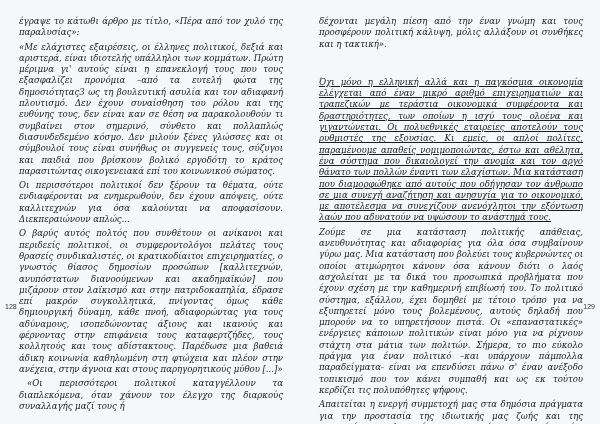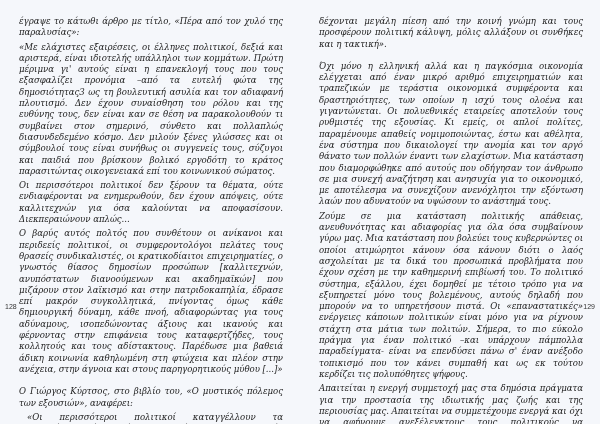--- a/index.html
+++ b/index.html
@@ -16,48 +16,47 @@
       position: absolute; top: 16px;
       font-style: italic;
       font-size: 8.6px;
       line-height: 11.3px;
       text-align: justify;
       letter-spacing: -0.05px;
     }
     .page.left .text { left: 19px; width: 264px; }
     .page.right .text { left: 19px; width: 264px; }
     .text p { margin: 0 0 3px 0; }
-    .text p.gap { margin-top: 11px; }
+    .text p.gap { margin-top: 27px; text-decoration: underline; }
     .text p.indent { text-indent: 8px; }
     .page-number {
       position: absolute; bottom: 6px;
       font-family: "Liberation Sans", sans-serif;
       font-style: normal;
       font-size: 7px; color: #333;
     }
     .page.left .page-number { left: 5px; }
     .page.right .page-number { right: 5px; }
   </style>
 </head>
 <body>
 
 <div class="spread">
   <div class="page left">
     <div class="text">
       <p>έγραψε το κάτωθι άρθρο με τίτλο, «Πέρα από τον χυλό της παραλυσίας»:</p>
       <p>«Με ελάχιστες εξαιρέσεις, οι έλληνες πολιτικοί, δεξιά και αριστερά, είναι ιδιοτελής υπάλληλοι των κομμάτων. Πρώτη μέριμνα γι' αυτούς είναι η επανεκλογή τους που τους εξασφαλίζει προνόμια –από τα ευτελή φώτα της δημοσιότητας3 ως τη βουλευτική ασυλία και τον αδιαφανή πλουτισμό. Δεν έχουν συναίσθηση του ρόλου και της ευθύνης τους, δεν είναι καν σε θέση να παρακολουθούν τι συμβαίνει στον σημερινό, σύνθετο και πολλαπλώς διασυνδεδεμένο κόσμο. Δεν μιλούν ξένες γλώσσες και οι σύμβουλοί τους είναι συνήθως οι συγγενείς τους, σύζυγοι και παιδιά που βρίσκουν βολικό εργοδότη το κράτος παρασιτώντας οικογενειακά επί του κοινωνικού σώματος.</p>
       <p>Οι περισσότεροι πολιτικοί δεν ξέρουν τα θέματα, ούτε ενδιαφέρονται  να ενημερωθούν, δεν έχουν απόψεις, ούτε καλλιτεχνών για όσα καλούνται να αποφασίσουν. Διεκπεραιώνουν απλώς...</p>
       <p>Ο βαρύς αυτός πολτός που συνθέτουν οι ανίκανοι και περιδεείς πολιτικοί, οι συμφεροντολόγοι πελάτες τους θρασείς συνδικαλιστές, οι κρατικοδίαιτοι επιχειρηματίες, ο γνωστός θίασος δημοσίων προσώπων [καλλιτεχνών, ανυπόστατων διανοούμενων και ακαδημαϊκών] που μιζάρουν στον λαϊκισμό και στην πατριδοκαπηλία, έδρασε επί μακρόν συγκολλητικά, πνίγοντας όμως κάθε δημιουργική δύναμη, κάθε πνοή, αδιαφορώντας για τους αδύναμους, ισοπεδώνοντας άξιους και ικανούς και φέρνοντας στην επιφάνεια τους καταφερτζήδες, τους κολλητούς και τους αδίστακτους. Παρέδωσε μια βαθειά άδικη κοινωνία καθηλωμένη στη φτώχεια και πλέον στην ανέχεια, στην άγνοια και στους παρηγορητικούς μύθου [...]»</p>
-      <p class="gap">Ο Γιώργος Κύρτσος, στο βιβλίο του, «Ο μυστικός πόλεμος των εξουσιών», αναφέρει:</p>
       <p class="indent">«Οι περισσότεροι πολιτικοί καταγγέλλουν τα διαπλεκόμενα, όταν χάνουν τον έλεγχο της διαρκούς συναλλαγής μαζί τους ή</p>
     </div>
     <div class="page-number">128</div>
   </div>
   <div class="page right">
     <div class="text">
-      <p>δέχονται μεγάλη πίεση από την κοινή γνώμη και τους προσφέρουν πολιτική κάλυψη, μόλις αλλάξουν οι συνθήκες και η τακτική».</p>
+      <p>δέχονται μεγάλη πίεση από την έναν γνώμη και τους προσφέρουν πολιτική κάλυψη, μόλις αλλάξουν οι συνθήκες και η τακτική».</p>
       <p class="gap">Όχι μόνο η ελληνική αλλά και η παγκόσμια οικονομία ελέγχεται από έναν μικρό αριθμό επιχειρηματιών και τραπεζικών με τεράστια οικονομικά συμφέροντα και δραστηριότητες, των οποίων η ισχύ τους ολοένα και γιγαντώνεται. Οι πολυεθνικές εταιρείες αποτελούν τους ρυθμιστές της εξουσίας. Κι εμείς, οι απλοί πολίτες, παραμένουμε απαθείς νομιμοποιώντας, έστω και αθέλητα, ένα σύστημα που δικαιολογεί την ανομία και τον αργό θάνατο των πολλών έναντι των ελαχίστων. Μια κατάσταση που διαμορφώθηκε από αυτούς που οδήγησαν τον άνθρωπο σε μια συνεχή αναζήτηση και ανησυχία για το οικονομικό, με αποτέλεσμα να συνεχίζουν ανενόχλητοι την εξόντωση λαών που αδυνατούν να υψώσουν το ανάστημά τους.</p>
       <p>Ζούμε σε μια κατάσταση πολιτικής απάθειας, ανευθυνότητας και αδιαφορίας για όλα όσα συμβαίνουν γύρω μας. Μια κατάσταση που βολεύει τους κυβερνώντες οι οποίοι ατιμώρητοι κάνουν όσα κάνουν διότι ο λαός ασχολείται με τα δικά του προσωπικά προβλήματα που έχουν σχέση με την καθημερινή επιβίωσή του. Το πολιτικό σύστημα, εξάλλου, έχει δομηθεί με τέτοιο τρόπο για να εξυπηρετεί μόνο τους βολεμένους, αυτούς δηλαδή που μπορούν να το υπηρετήσουν πιστά. Οι «επαναστατικές» ενέργειες κάποιων πολιτικών είναι μόνο για να ρίχνουν στάχτη στα μάτια των πολιτών. Σήμερα, το πιο εύκολο πράγμα για έναν πολιτικό –και υπάρχουν πάμπολλα παραδείγματα- είναι να επενδύσει πάνω σ' έναν ανέξοδο τοπικισμό που τον κάνει συμπαθή και ως εκ τούτου κερδίζει τις πολυπόθητες ψήφους.</p>
       <p>Απαιτείται η ενεργή συμμετοχή μας στα δημόσια πράγματα για την προστασία της ιδιωτικής μας ζωής και της περιουσίας μας. Απαιτείται να συμμετέχουμε ενεργά και όχι να αφήνουμε ανεξέλεγκτους τους πολιτικούς να διαφεντεύουν τις ζωές μας με βάση τι τους εξυπηρετεί.</p>
     </div>
     <div class="page-number">129</div>
   </div>
 </div>
 
 </body></html>

